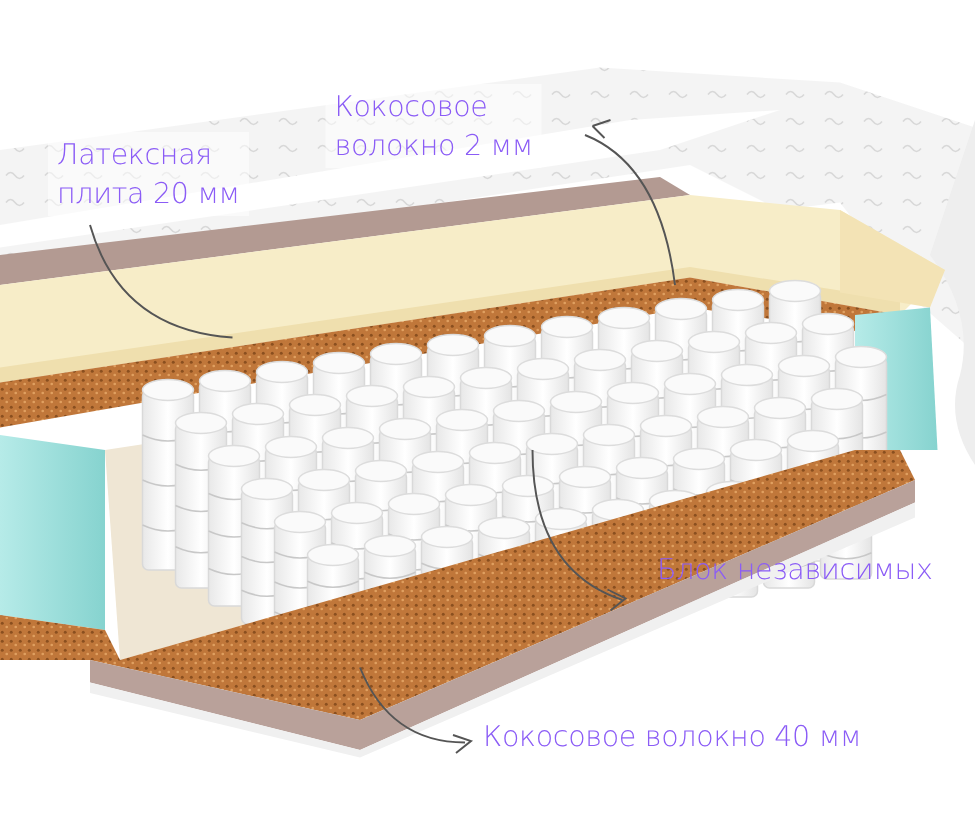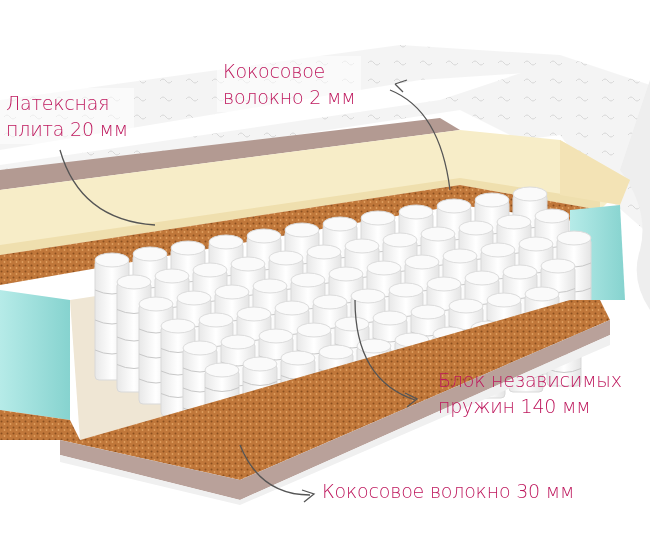--- a/index.html
+++ b/index.html
@@ -1,20 +1,20 @@
 <!DOCTYPE html>
 <html><head>
 <meta charset="utf-8">
 <style>
   html, body { margin: 0; padding: 0; background: #ffffff; }
   .stage { position: relative; width: 650px; height: 559px; overflow: hidden; background: #ffffff; font-family: "DejaVu Sans", "Liberation Sans", sans-serif; }
   svg.art { position: absolute; left: 0; top: 0; }
-  .label { position: absolute; color: #be185d; font-size: 19px; line-height: 26px; font-weight: 300; letter-spacing: -0.2px; }
+  .label { position: absolute; color: #8b5cf6; font-size: 19px; line-height: 26px; font-weight: 300; letter-spacing: -0.2px; }
   .label .bg { display: inline-block; background: rgba(255,255,255,0.55); padding: 2px 6px; }
-  #lbl-latex { left: 0; top: 88px; }
+  #lbl-latex { left: 32px; top: 88px; }
   #lbl-coco10 { left: 217px; top: 56px; }
   #lbl-spring { left: 438px; top: 367px; }
   #lbl-coco20 { left: 322px; top: 478px; }
 </style>
 </head>
 <body>
 
 <div class="stage">
   <svg class="art" width="650" height="559" viewBox="0 0 650 559">
     <defs>
@@ -422,18 +422,17 @@
     </span>
   </div>
   <div class="label" id="lbl-coco10">
     <span class="bg">
       <div>Кокосовое</div>
       <div>волокно 2 мм</div>
     </span>
   </div>
   <div class="label" id="lbl-spring">
     <div>Блок независимых</div>
-    <div>пружин 140 мм</div>
   </div>
   <div class="label" id="lbl-coco20">
-    <div>Кокосовое волокно  30 мм</div>
+    <div>Кокосовое волокно  40 мм</div>
   </div>
 </div>
 
 </body></html>

